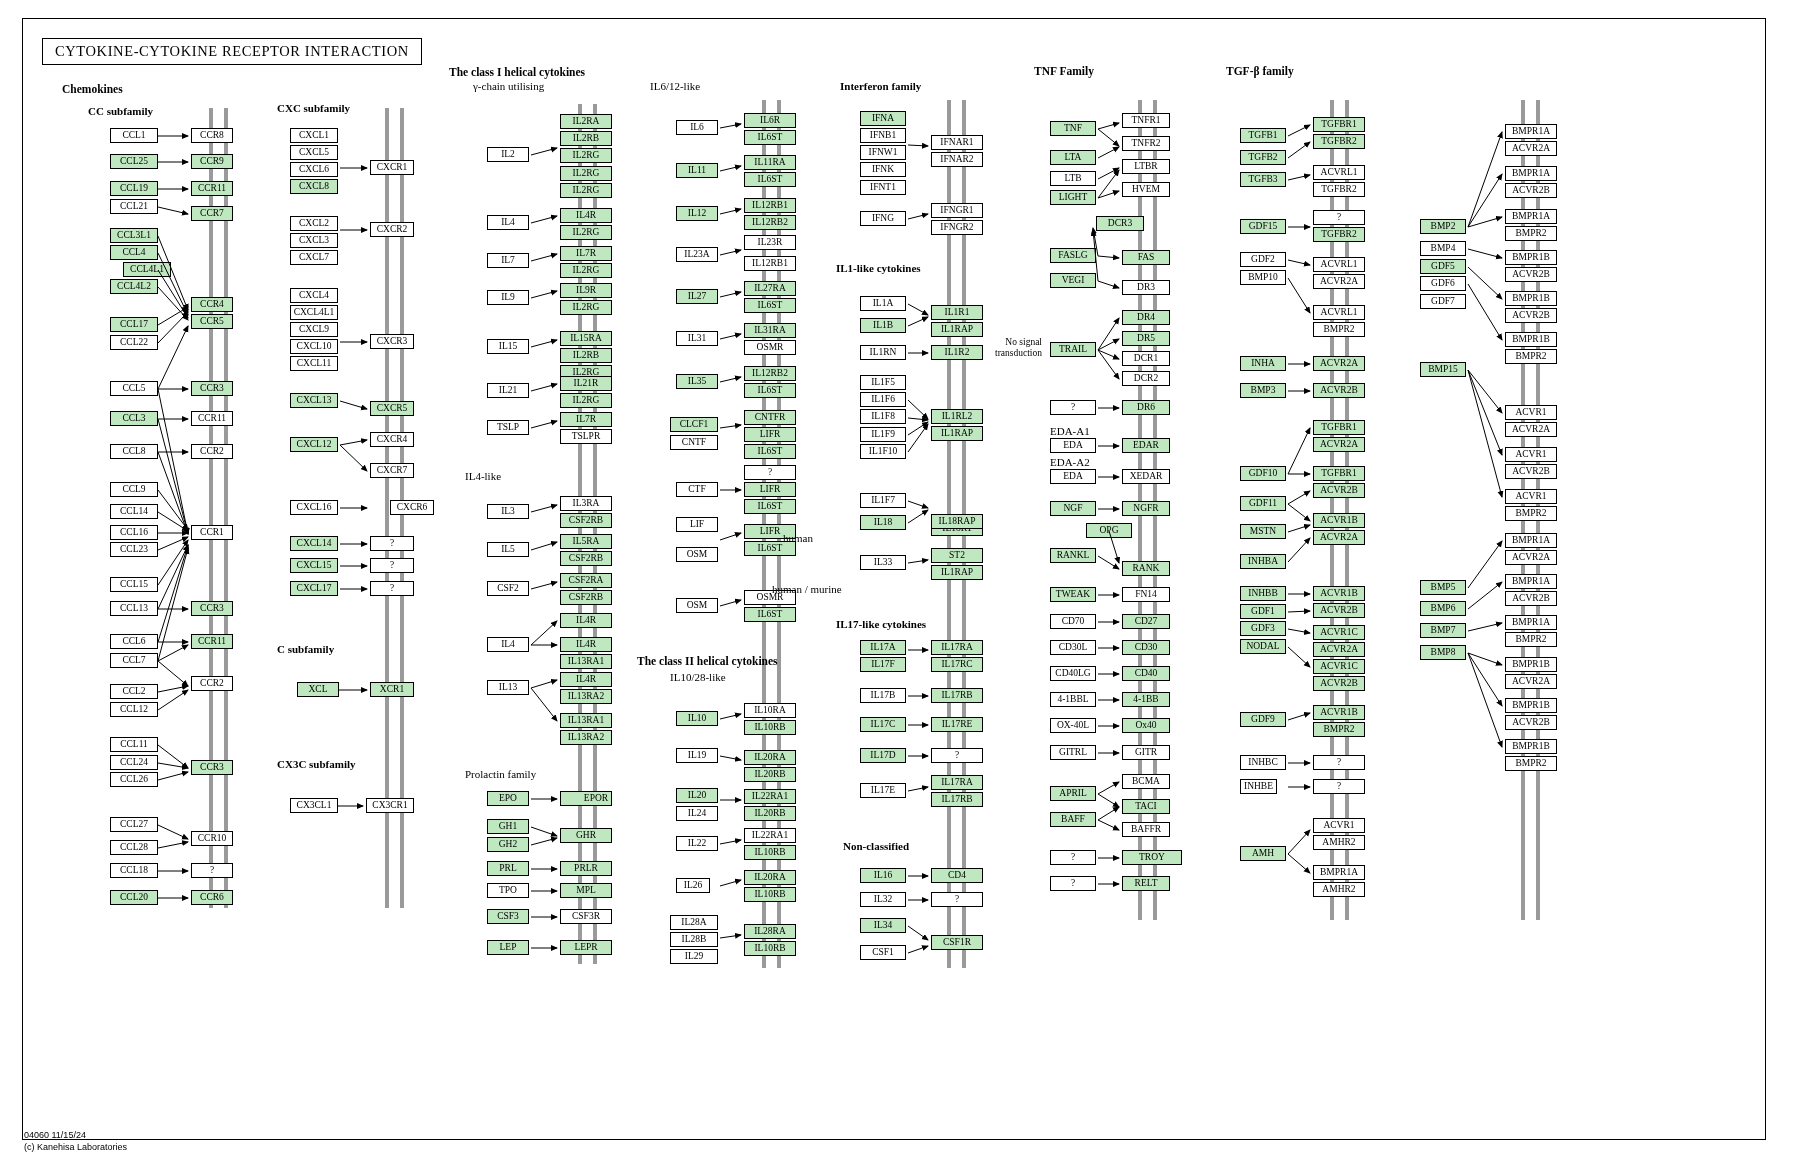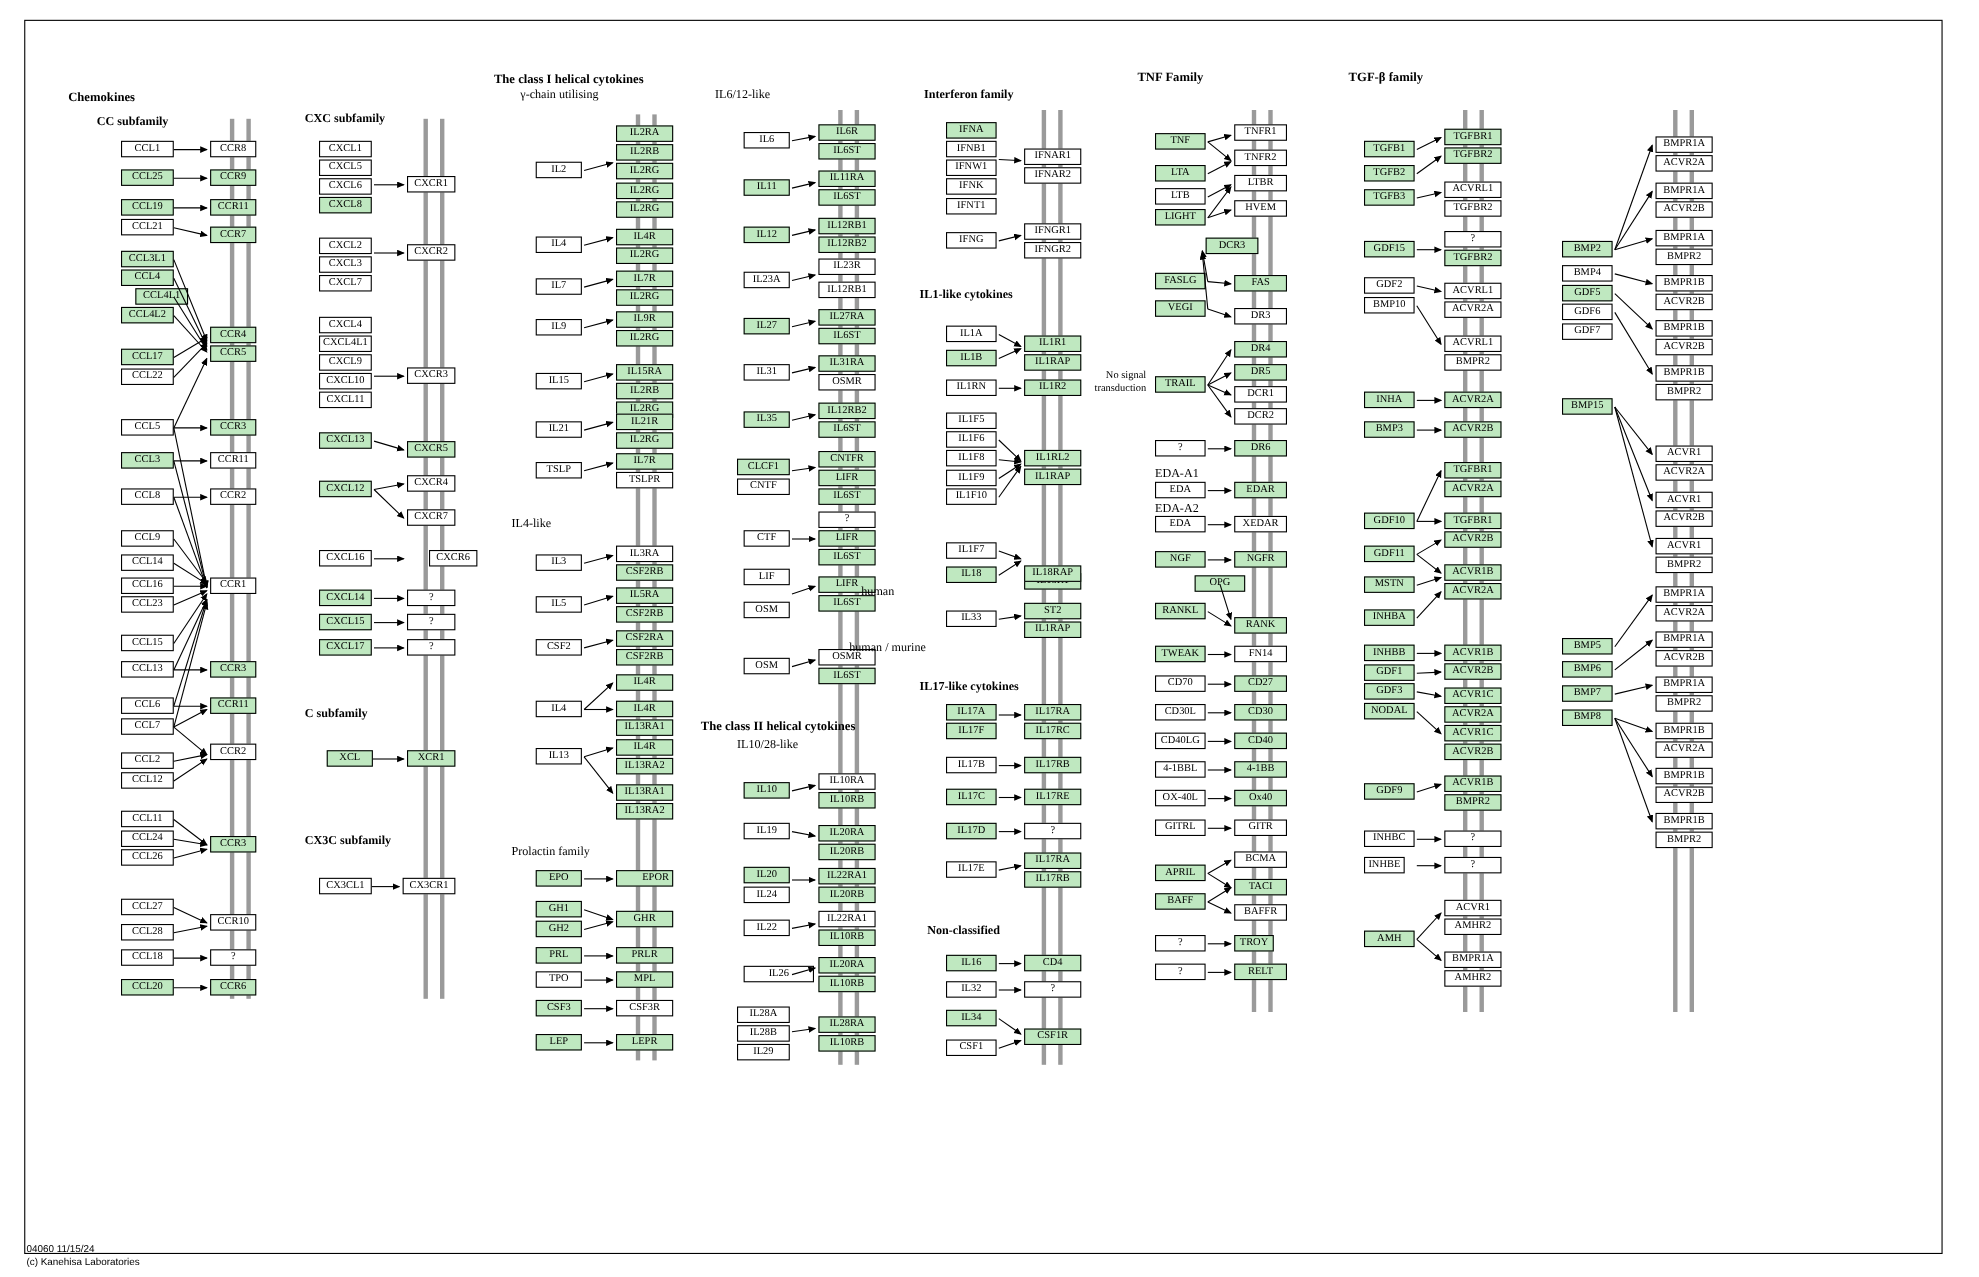--- a/index.html
+++ b/index.html
@@ -18,20 +18,21 @@
   svg.lines{position:absolute;left:0;top:0;width:1799px;height:1161px;pointer-events:none;}
   .foot{position:absolute;font-size:9px;font-family:"Liberation Sans",sans-serif;color:#000;}
   .lbl-ns{position:absolute;font-size:9.5px;text-align:right;line-height:11px;font-family:"Liberation Serif",serif;}
 </style>
 </head>
 <body>
 
 <div id="page">
   <div id="frame"></div>
 
+  <div class="title-box">CYTOKINE-CYTOKINE RECEPTOR INTERACTION</div>
 
   <div id="membranes">
       <div class="memb" style="left: 209px; top: 108px; height: 800px;"></div>
       <div class="memb" style="left: 224px; top: 108px; height: 800px;"></div>
       <div class="memb" style="left: 385px; top: 108px; height: 800px;"></div>
       <div class="memb" style="left: 400px; top: 108px; height: 800px;"></div>
       <div class="memb" style="left: 578px; top: 104px; height: 860px;"></div>
       <div class="memb" style="left: 593px; top: 104px; height: 860px;"></div>
       <div class="memb" style="left: 762px; top: 100px; height: 868px;"></div>
       <div class="memb" style="left: 777px; top: 100px; height: 868px;"></div>
@@ -223,21 +224,21 @@
       <div class="node" style="left: 676px; top: 748px; width: 42px;">IL19</div>
       <div class="node g" style="left: 744px; top: 750px; width: 52px;">IL20RA</div>
       <div class="node g" style="left: 744px; top: 767px; width: 52px;">IL20RB</div>
       <div class="node g" style="left: 676px; top: 788px; width: 42px;">IL20</div>
       <div class="node" style="left: 676px; top: 806px; width: 42px;">IL24</div>
       <div class="node g" style="left: 744px; top: 789px; width: 52px;">IL22RA1</div>
       <div class="node g" style="left: 744px; top: 806px; width: 52px;">IL20RB</div>
       <div class="node" style="left: 676px; top: 836px; width: 42px;">IL22</div>
       <div class="node" style="left: 744px; top: 828px; width: 52px;">IL22RA1</div>
       <div class="node g" style="left: 744px; top: 845px; width: 52px;">IL10RB</div>
-      <div class="node" style="left: 676px; top: 878px; width: 64px;">IL26</div>
+      <div class="node" style="left: 676px; top: 878px; width: 34px;">IL26</div>
       <div class="node g" style="left: 744px; top: 870px; width: 52px;">IL20RA</div>
       <div class="node g" style="left: 744px; top: 887px; width: 52px;">IL10RB</div>
       <div class="node" style="left: 670px; top: 915px; width: 48px;">IL28A</div>
       <div class="node" style="left: 670px; top: 932px; width: 48px;">IL28B</div>
       <div class="node" style="left: 670px; top: 949px; width: 48px;">IL29</div>
       <div class="node g" style="left: 744px; top: 924px; width: 52px;">IL28RA</div>
       <div class="node g" style="left: 744px; top: 941px; width: 52px;">IL10RB</div>
       <div class="node g" style="left: 860px; top: 111px; width: 46px;">IFNA</div>
       <div class="node" style="left: 860px; top: 128px; width: 46px;">IFNB1</div>
       <div class="node" style="left: 860px; top: 145px; width: 46px;">IFNW1</div>
@@ -330,21 +331,21 @@
       <div class="node" style="left: 1050px; top: 718px; width: 46px;">OX-40L</div>
       <div class="node g" style="left: 1122px; top: 718px; width: 48px;">Ox40</div>
       <div class="node" style="left: 1050px; top: 745px; width: 46px;">GITRL</div>
       <div class="node" style="left: 1122px; top: 745px; width: 48px;">GITR</div>
       <div class="node" style="left: 1122px; top: 774px; width: 48px;">BCMA</div>
       <div class="node g" style="left: 1050px; top: 786px; width: 46px;">APRIL</div>
       <div class="node g" style="left: 1122px; top: 799px; width: 48px;">TACI</div>
       <div class="node g" style="left: 1050px; top: 812px; width: 46px;">BAFF</div>
       <div class="node" style="left: 1122px; top: 822px; width: 48px;">BAFFR</div>
       <div class="node" style="left: 1050px; top: 850px; width: 46px;">?</div>
-      <div class="node g" style="left: 1122px; top: 850px; width: 36px;">TROY</div>
+      <div class="node g" style="left: 1122px; top: 850px; width: 60px;">TROY</div>
       <div class="node" style="left: 1050px; top: 876px; width: 46px;">?</div>
       <div class="node g" style="left: 1122px; top: 876px; width: 48px;">RELT</div>
       <div class="node g" style="left: 1240px; top: 128px; width: 46px;">TGFB1</div>
       <div class="node g" style="left: 1240px; top: 150px; width: 46px;">TGFB2</div>
       <div class="node g" style="left: 1240px; top: 172px; width: 46px;">TGFB3</div>
       <div class="node g" style="left: 1313px; top: 117px; width: 52px;">TGFBR1</div>
       <div class="node g" style="left: 1313px; top: 134px; width: 52px;">TGFBR2</div>
       <div class="node" style="left: 1313px; top: 165px; width: 52px;">ACVRL1</div>
       <div class="node" style="left: 1313px; top: 182px; width: 52px;">TGFBR2</div>
       <div class="node g" style="left: 1240px; top: 219px; width: 46px;">GDF15</div>

